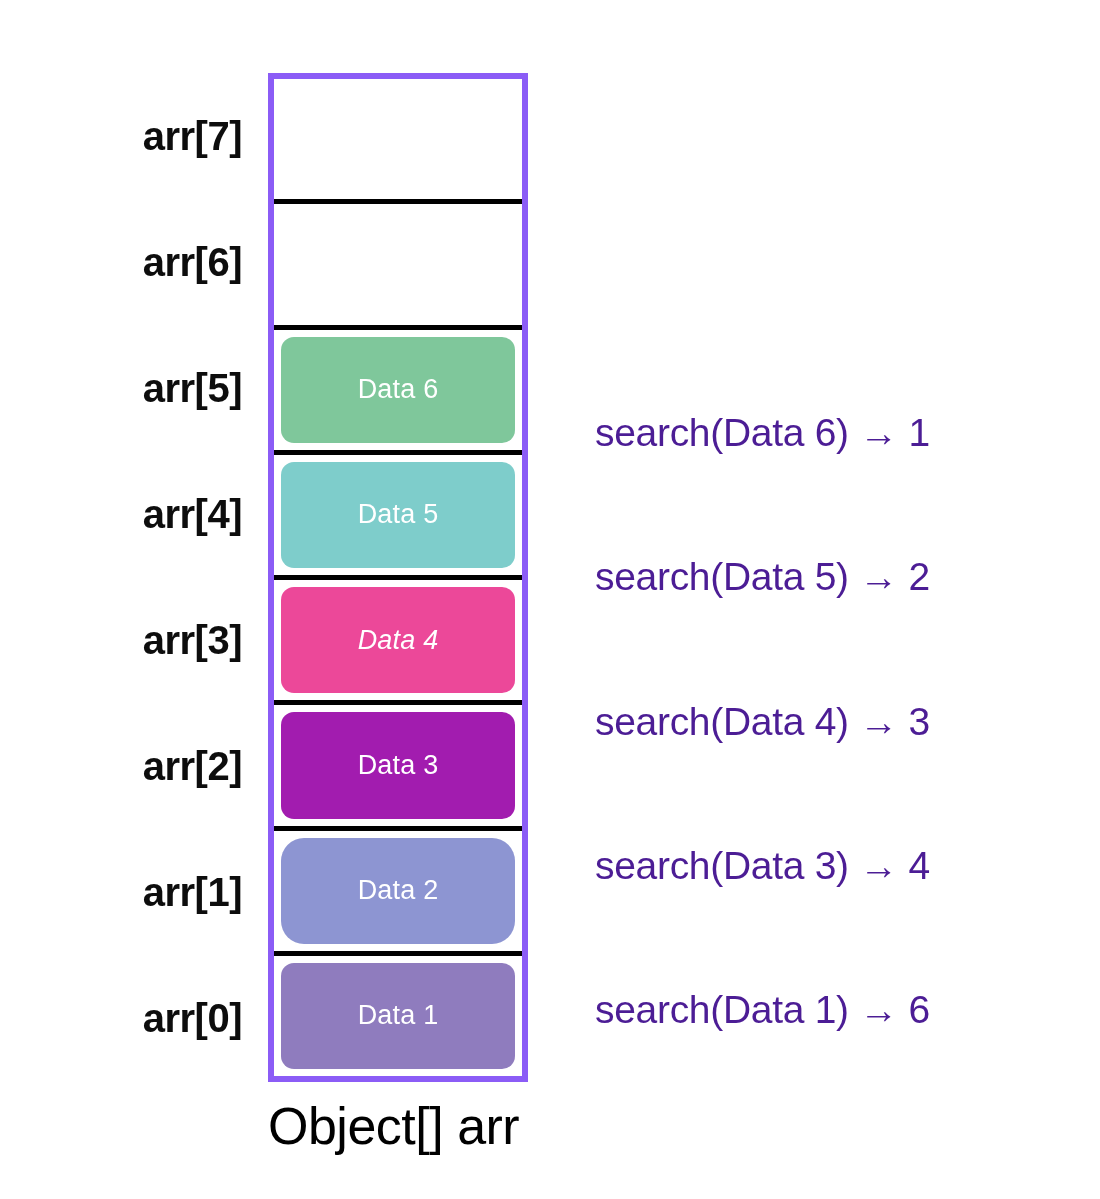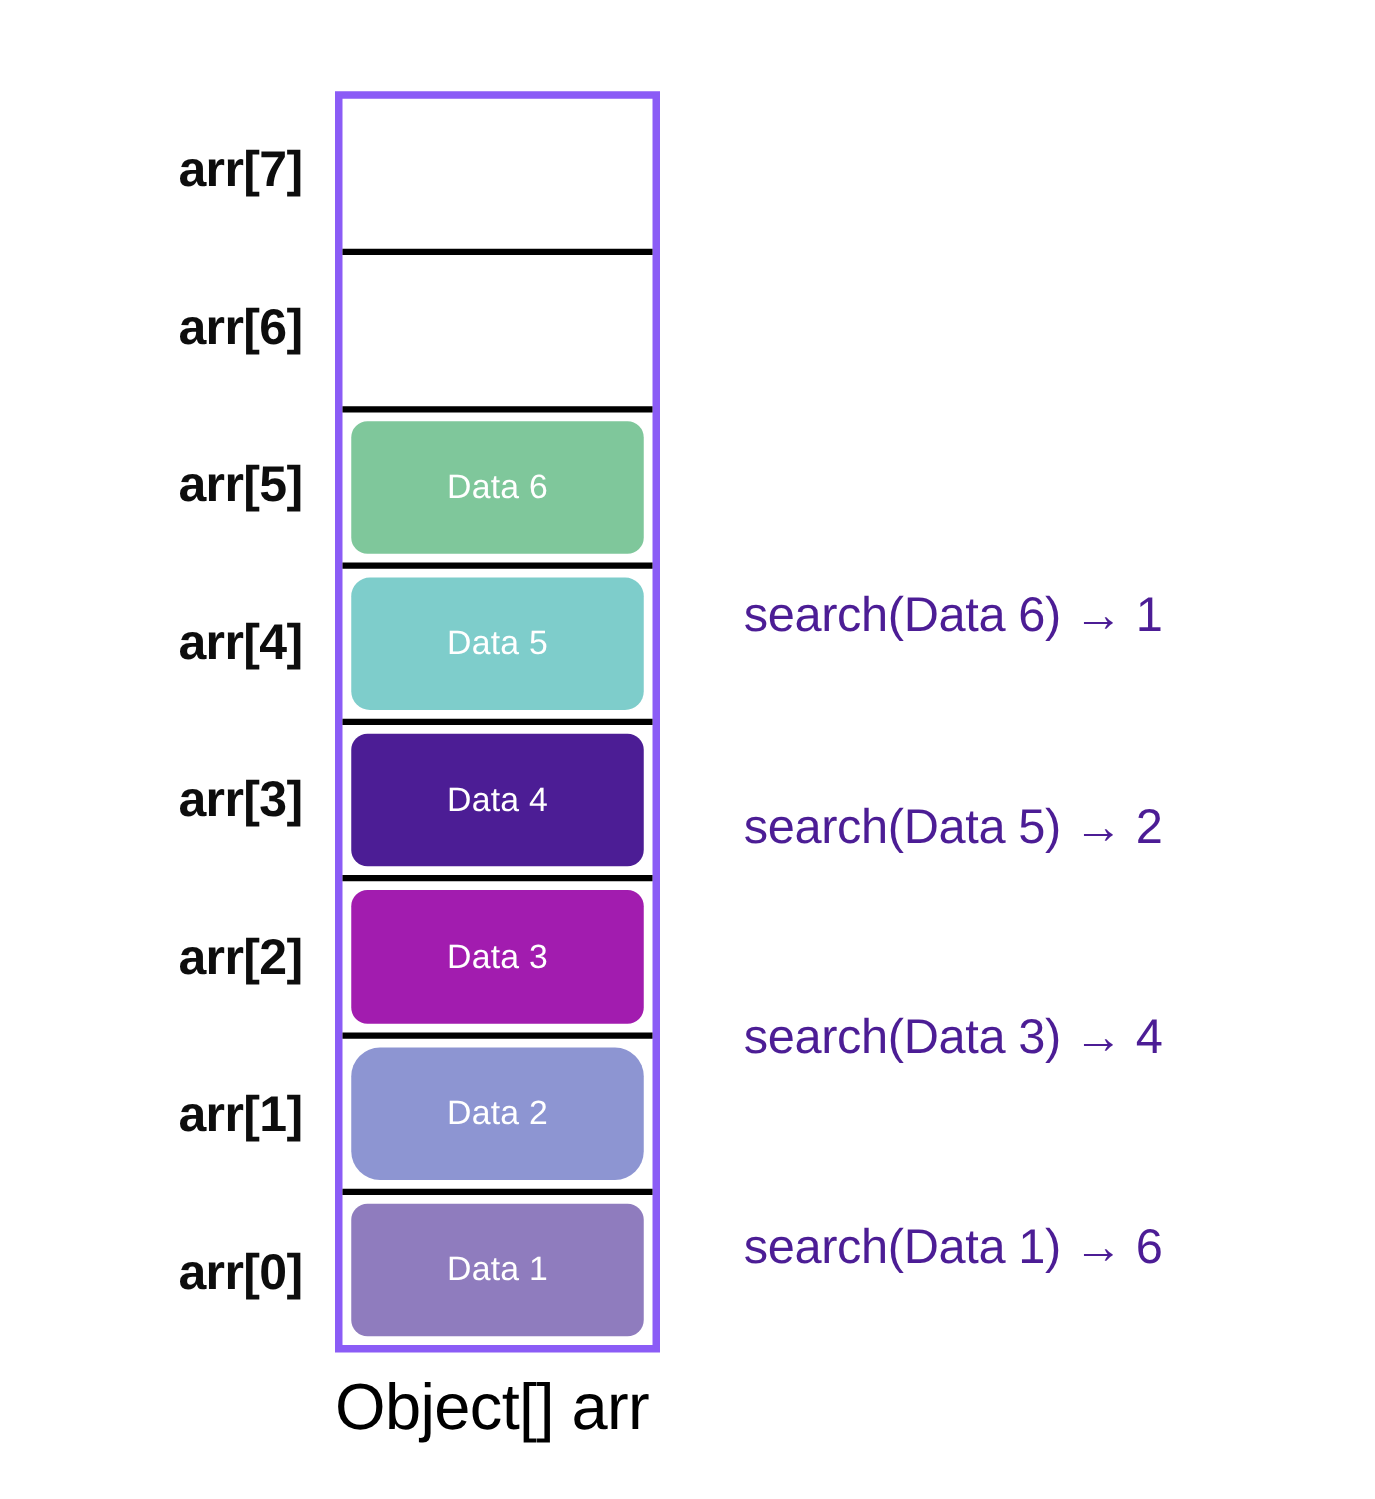--- a/index.html
+++ b/index.html
@@ -144,40 +144,41 @@
     <div class="cell empty">
       
     </div>
     <div class="cell empty">
       
     </div>
     <div class="cell">
       <div class="data-chip" style="background: rgb(127, 199, 155);">Data 6</div>
     </div>
     <div class="cell">
-      <div class="data-chip" style="background: rgb(126, 205, 203); border-radius: 15px;">Data 5</div>
+      <div class="data-chip" style="background: rgb(126, 205, 203);">Data 5</div>
     </div>
     <div class="cell">
-      <div class="data-chip" style="background: #4c1d95;">Data 4</div>
+      <div class="data-chip" style="background: #ec4899; font-style: italic;">Data 4</div>
     </div>
     <div class="cell">
       <div class="data-chip" style="background: #a21caf;">Data 3</div>
     </div>
     <div class="cell">
       <div class="data-chip" style="background: rgb(141, 149, 210); border-radius: 23px;">Data 2</div>
     </div>
     <div class="cell">
       <div class="data-chip" style="background: rgb(143, 124, 190);">Data 1</div>
     </div>
   </div>
 
   <div class="annotations">
     <div class="annotation-row blank"></div>
     <div class="annotation-row blank"></div>
     <div class="annotation-row">search(Data 6) → 1</div>
     <div class="annotation-row">search(Data 5) → 2</div>
+    <div class="annotation-row">search(Data 4) → 3</div>
     <div class="annotation-row">search(Data 3) → 4</div>
     <div class="annotation-row">search(Data 1) → 6</div>
   </div>
 
   <div class="caption">Object[] arr</div>
 
 </div>
 
 </body></html>

